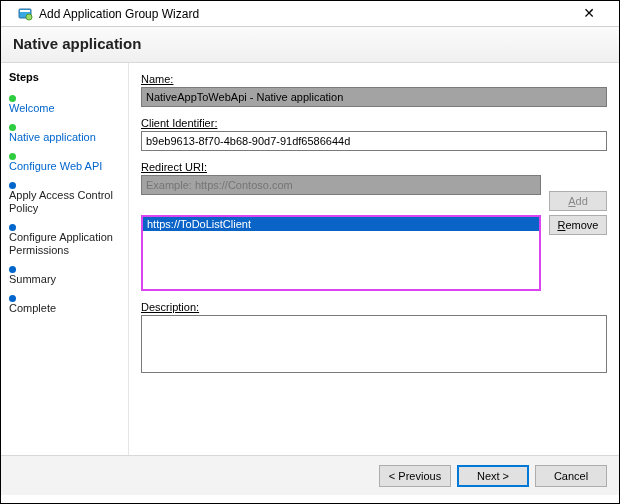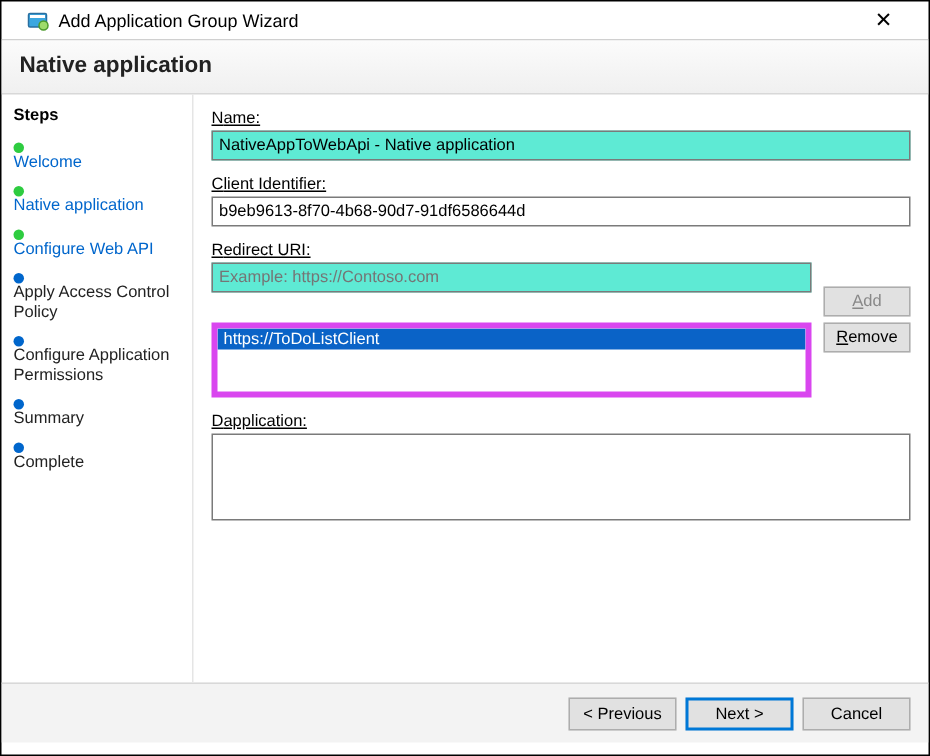--- a/index.html
+++ b/index.html
@@ -73,36 +73,36 @@
     display: flex; flex-direction: column;
   }
   .field-label { margin: 2px 0 2px 0; }
   .field-label span { text-decoration: underline; }
   .txt {
     width: 100%;
     height: 20px;
     border: 1px solid #7a7a7a;
     padding: 2px 4px;
     font-family: inherit; font-size: 11px;
-    background: #5eead4;
+    background: #a3a3a3;
   }
   .ro { background: #fff; }
   .row { display: flex; gap: 8px; align-items: flex-start; border-radius: 10px; }
   .row .col-main { flex: 1; }
   .btn-side {
     width: 58px; height: 20px;
     border: 1px solid #adadad;
     background: #e1e1e1;
     font-family: inherit; font-size: 11px;
     cursor: default;
   }
   .btn-side.disabled { color: #888; margin-top: 16px; }
   .listbox {
-    width: 100%; height: 50px;
-    border: 4px solid #d946ef;
+    width: 100%; height: 76px;
+    border: 2px solid #d946ef;
     background: #fff;
     overflow: auto;
   }
   .listbox .item {
     padding: 1px 4px;
   }
   .listbox .item.selected {
     background: #0a63c7; color: #fff;
   }
   .desc {
@@ -213,21 +213,21 @@
     <div class="row">
       <div class="col-main">
         <div class="listbox">
           <div class="item selected">https://ToDoListClient</div>
         </div>
       </div>
       <button class="btn-side"><span class="ul">R</span><span>emove</span></button>
     </div>
     <div class="gap"></div>
 
-    <div class="field-label"><span class="ul">D</span><span>application:</span></div>
+    <div class="field-label"><span class="ul">D</span><span>escription:</span></div>
     <textarea class="desc" style=""></textarea>
   </div>
 </div>
 
 <div class="footer">
   <button class="btn">&lt; Previous</button>
   <button class="btn default">Next &gt;</button>
   <button class="btn">Cancel</button>
 </div>
 

